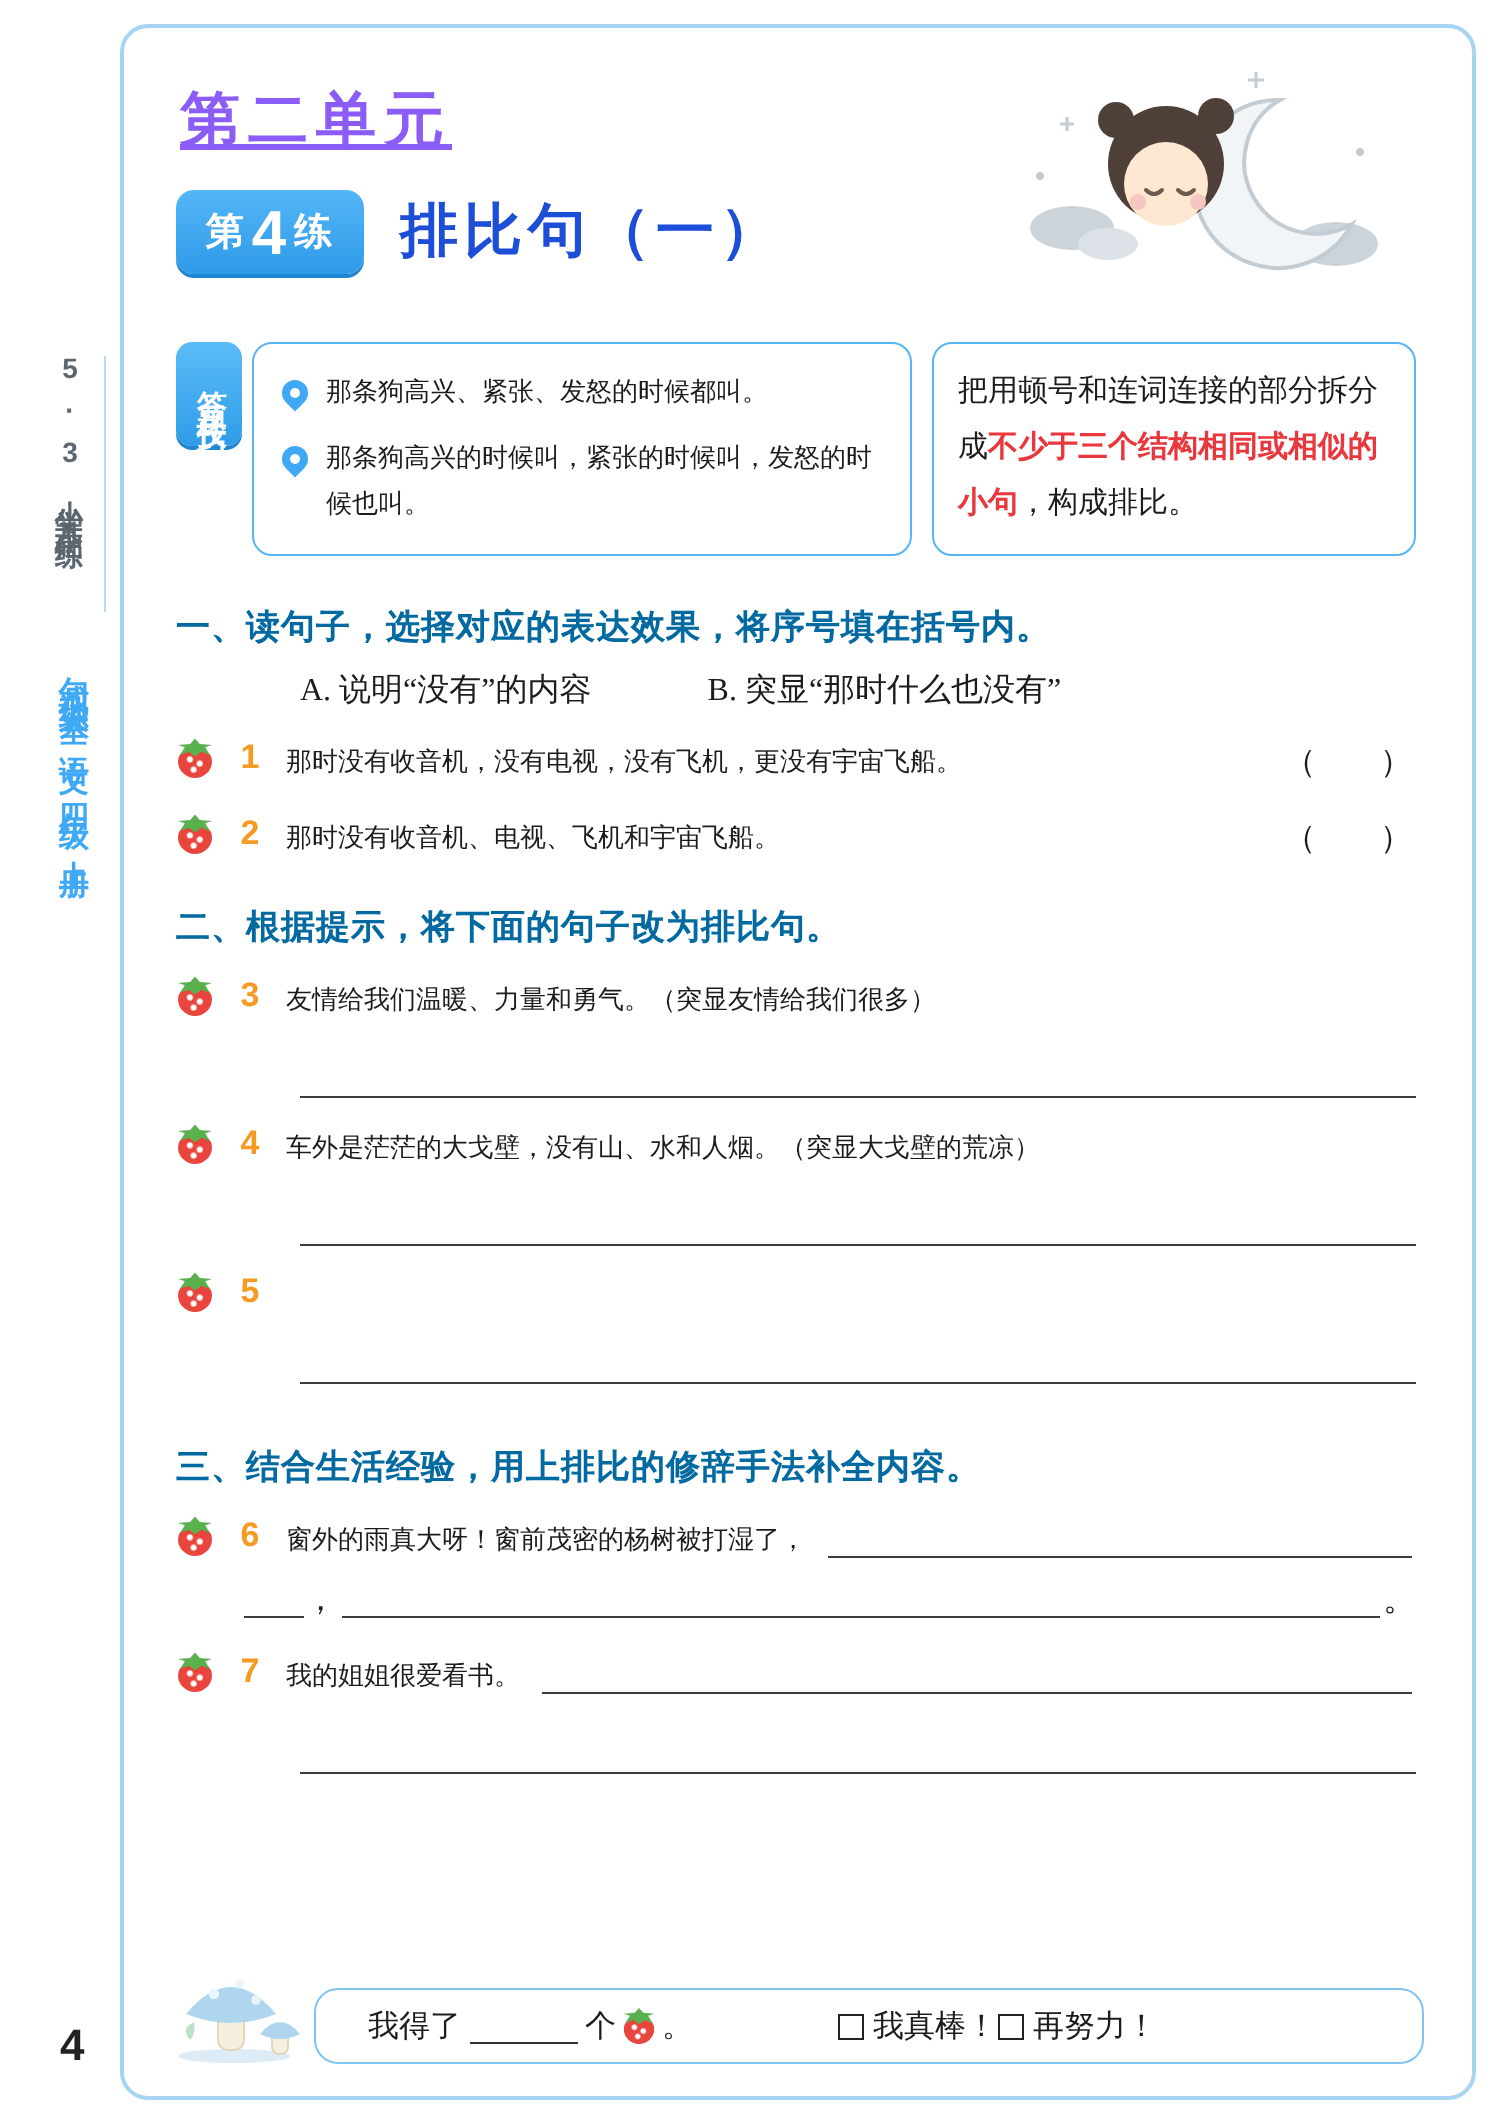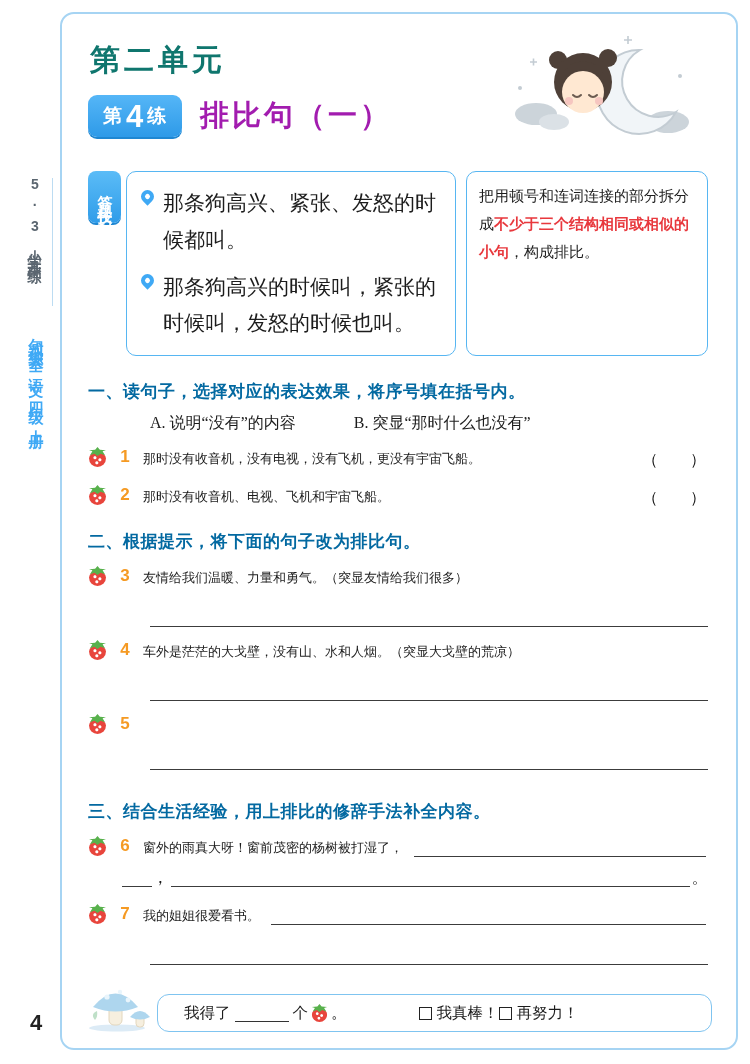--- a/index.html
+++ b/index.html
@@ -32,48 +32,48 @@
     writing-mode:vertical-rl; text-orientation:upright; letter-spacing:4px;
     font:700 15px "Liberation Sans", sans-serif; color:#3fa9f5;
   }
   .page-num {
     position:absolute; left:30px; bottom:28px;
     font:800 22px "Liberation Sans", sans-serif; color:#222;
   }
 
   
   .unit-title {
-    font:900 30px "Liberation Sans", sans-serif; color:#0f766e; letter-spacing:4px; margin:6px 0 0 2px;
+    font:900 30px "Liberation Sans", sans-serif; color:#8b5cf6; letter-spacing:4px; margin:6px 0 0 2px;text-decoration:underline;
   }
   .lesson-row { display:flex; align-items:center; margin-top:14px; }
   .badge {
     display:flex; align-items:center; justify-content:center; gap:2px;
     min-width:94px; height:42px; padding:0 10px;
     background:linear-gradient(#55b6f7,#2e9ae8); border-radius:9px;
     box-shadow:0 2px 0 #1f87d2; color:#fff;
     font:800 19px "Liberation Sans", sans-serif; letter-spacing:1px;
   }
   .badge .badge-num { font-size:31px; font-weight:900; line-height:1; margin:0 1px; }
-  .lesson-title { font:900 29px "Liberation Sans", sans-serif; color:#a21caf; letter-spacing:3px; margin-left:18px; }
+  .lesson-title { font:900 29px "Liberation Sans", sans-serif; color:#1d4ed8; letter-spacing:3px; margin-left:18px; }
   .illu { position:absolute; top:16px; right:46px; }
 
   
   .tips-row { display:flex; align-items:stretch; margin-top:34px; }
   .tips-tab {
     align-self:flex-start; flex:none;
     writing-mode:vertical-rl; text-orientation:upright;
     background:linear-gradient(#5bbcf7,#2f9ce9); color:#fff;
     font:700 15px "Liberation Sans", sans-serif; letter-spacing:7px;
     padding:12px 7px; border-radius:8px; box-shadow:0 2px 0 #1f87d2;
   }
   .tips-box {
     flex:1; margin-left:5px; border:1.5px solid #57b6f2; border-radius:10px;
     padding:13px 14px; display:flex; flex-direction:column; gap:10px; background:#fff;
   }
-  .tip-item { display:flex; gap:9px; font-size:21px; line-height:1.75; }
+  .tip-item { display:flex; gap:9px; font-size:13px; line-height:1.75; }
   .pin {
     flex:none; width:13px; height:13px; margin-top:5px;
     background:#3fa9f5; border-radius:50% 50% 50% 0; transform:rotate(-45deg); position:relative;
   }
   .pin::after { content:""; position:absolute; inset:4px; background:#fff; border-radius:50%; }
   .note-box {
     flex:none; width:242px; margin-left:10px;
     border:1.5px solid #57b6f2; border-radius:10px;
     padding:11px 12px; font-size:15px; line-height:1.85; background:#fff;
   }

